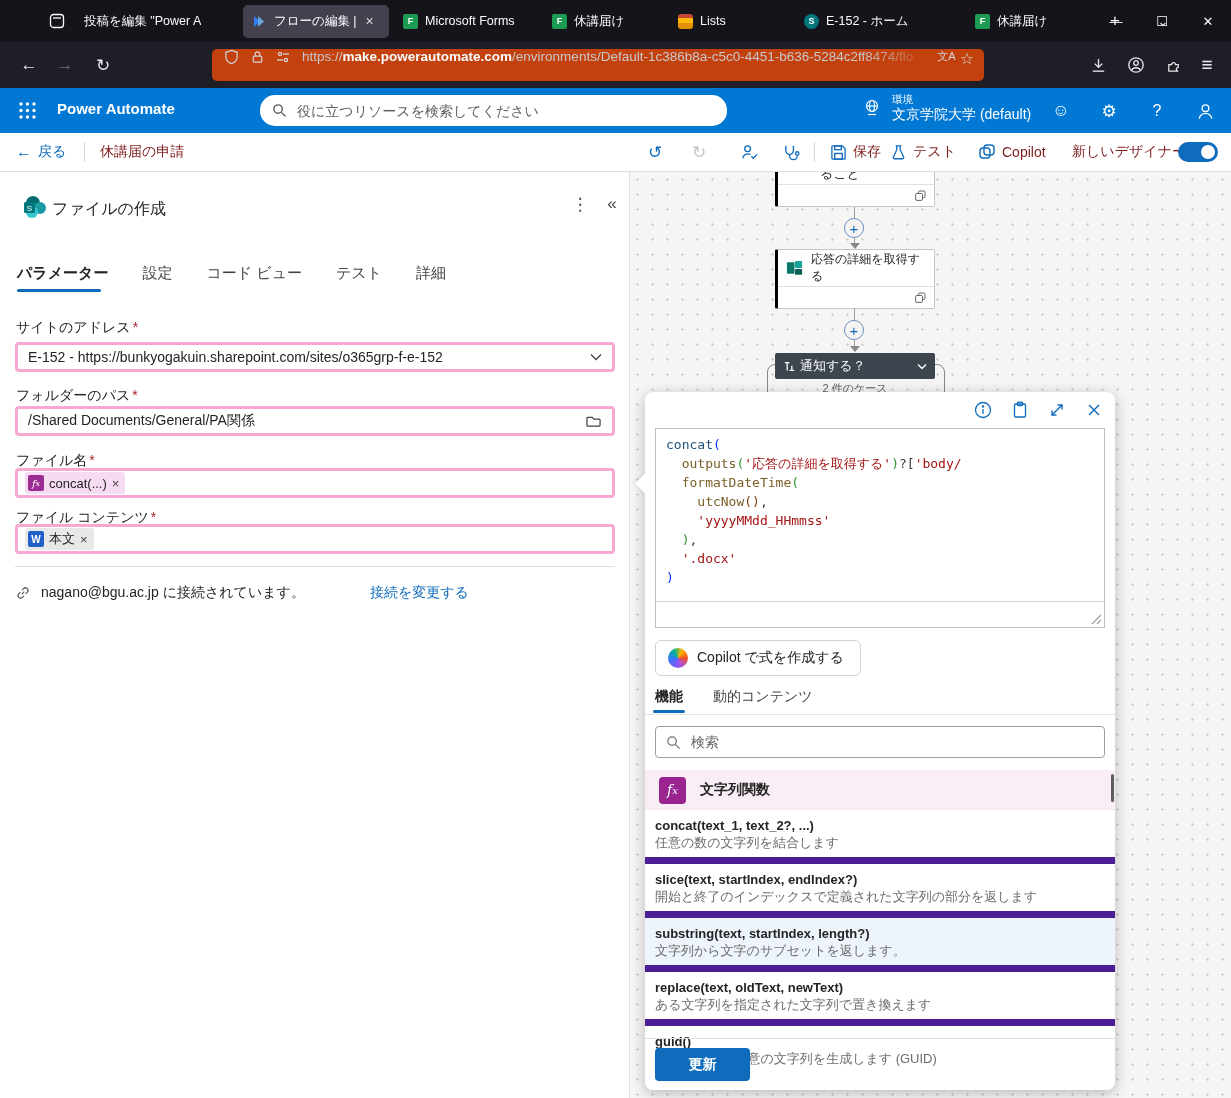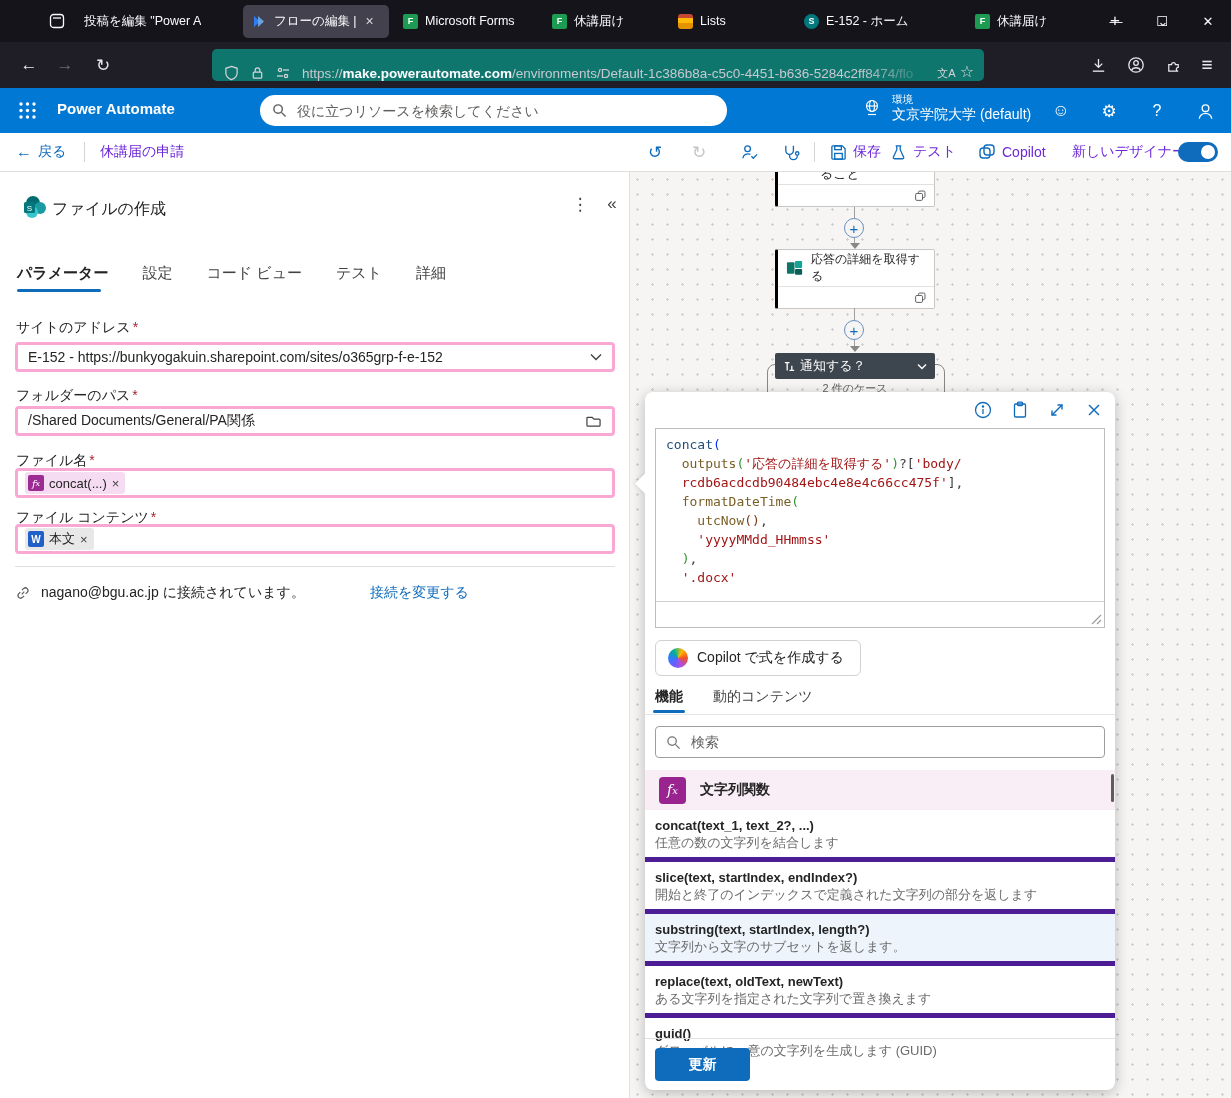--- a/index.html
+++ b/index.html
@@ -24,43 +24,43 @@
   .fav-lists{background:linear-gradient(180deg,#c74634 0 30%,#ffba08 30% 62%,#e39300 62% 100%);border-radius:3px;}
   .fav-sp{background:#03787c;border-radius:50%;}
   .tabbtn{color:#fbfbfe;font-size:17px;width:28px;height:28px;display:flex;align-items:center;justify-content:center;border-radius:4px;}
   .winctl{position:absolute;right:0;top:0;height:42px;display:flex;}
   .winctl span{width:46px;height:42px;display:flex;align-items:center;justify-content:center;color:#fbfbfe;font-size:13px;}
 
   
   .navbar{position:absolute;left:0;top:42px;width:1231px;height:46px;background:#1f1e26;}
   .navic{position:absolute;top:8px;width:30px;height:30px;display:flex;align-items:center;justify-content:center;
          color:#e8e7ee;font-size:17px;border-radius:4px;}
-  .urlbar{position:absolute;left:212px;top:7px;width:772px;height:32px;background:#0f766e;border-radius:5px;
-          display:flex;align-items:flex-end;color:#c9c8d0;}
+  .urlbar{position:absolute;left:212px;top:7px;width:772px;height:32px;background:#c2410c;border-radius:5px;
+          display:flex;align-items:flex-start;color:#c9c8d0;}
   .urltext{flex:1;font-size:13.5px;white-space:nowrap;overflow:hidden;margin-left:6px;
            -webkit-mask-image:linear-gradient(90deg,#000 88%,transparent 99%);
            mask-image:linear-gradient(90deg,#000 88%,transparent 99%);}
   .urltext .host{color:#fbfbfe;font-weight:bold;}
   .urlic{width:26px;display:flex;justify-content:center;flex:0 0 26px;}
 
   
   .paheader{position:absolute;left:0;top:88px;width:1231px;height:45px;background:#0078d4;color:#fff;}
   .pa-title{position:absolute;left:57px;top:12px;font-size:15px;font-weight:bold;}
   .pa-search{position:absolute;left:260px;top:7px;width:467px;height:31px;background:#fff;border-radius:15px;
              display:flex;align-items:center;padding:0 12px;box-sizing:border-box;gap:8px;}
   .pa-search input{border:none;outline:none;flex:1;font-size:14px;font-family:inherit;color:#4c1d95;background:transparent;}
   .pa-search input::placeholder{color:#605e5c;}
   .envblock{position:absolute;left:862px;top:5px;display:flex;align-items:center;gap:10px;}
   .envtxt .envlabel{font-size:10.5px;line-height:13px;}
   .envtxt .envname{font-size:14px;line-height:17px;}
   .hdric{position:absolute;top:9px;width:28px;height:28px;display:flex;align-items:center;justify-content:center;font-size:17px;}
 
   
   .flowbar{position:absolute;left:0;top:133px;width:1231px;height:39px;background:#fff;border-bottom:1px solid #e1dfdd;box-sizing:border-box;}
-  .fb{position:absolute;top:0;height:38px;display:flex;align-items:center;gap:6px;font-size:14px;color:#6d28d9;}
+  .fb{position:absolute;top:0;height:38px;display:flex;align-items:center;gap:6px;font-size:14px;color:#7f1d1d;}
   .blue{color:#0f6cbd;}
   .vdiv{position:absolute;top:9px;width:1px;height:20px;background:#d6d4d2;}
   .toggle{width:40px;height:20px;border-radius:10px;background:#0f6cbd;position:relative;}
   .toggle::after{content:"";position:absolute;right:3px;top:3px;width:14px;height:14px;border-radius:50%;background:#fff;}
 
   
   .panel{position:absolute;left:0;top:172px;width:630px;bottom:0;background:#fff;border-right:1px solid #e0e0e0;box-sizing:border-box;}
   .panel-title{position:absolute;left:52px;top:27px;font-size:16px;color:#242424;}
   .sp-icon{position:absolute;left:22px;top:22px;}
   .panel-more{position:absolute;left:568px;top:22px;font-size:17px;color:#424242;width:24px;text-align:center;}
@@ -129,21 +129,21 @@
   .esearch{position:absolute;left:10px;top:334px;width:450px;height:32px;border:1px solid #9e9e9e;border-radius:4px;box-sizing:border-box;
            display:flex;align-items:center;gap:8px;padding:0 10px;}
   .esearch input{border:none;outline:none;flex:1;font-size:14px;font-family:inherit;color:#242424;}
   .esearch input::placeholder{color:#616161;}
   .category{position:absolute;left:0;right:0;top:378px;height:40px;background:#f9edf6;display:flex;align-items:center;gap:14px;padding-left:14px;}
   .catfx{width:27px;height:27px;border-radius:4px;background:#99248f;color:#fff;display:flex;align-items:center;justify-content:center;
          font-family:"DejaVu Serif","Liberation Serif",serif;font-style:italic;font-size:14px;}
   .cattitle{font-size:14px;font-weight:bold;color:#242424;}
   .scrollthumb{position:absolute;right:1px;top:382px;width:3px;height:28px;background:#5c5c5c;border-radius:2px;}
   .fnlist{position:absolute;left:0;right:0;top:418px;}
-  .fnrow{padding:7px 10px 6px 10px;border-bottom:5px solid #4c1d95;}
+  .fnrow{padding:7px 10px 6px 10px;border-bottom:7px solid #4c1d95;}
   .fnrow.hl{background:#edf4fb;}
   .fnsig{font-size:13px;font-weight:bold;color:#242424;line-height:17px;}
   .fndesc{font-size:13px;color:#6b6b6b;line-height:17px;}
   .updrow{position:absolute;left:0;right:0;top:646px;border-top:1px solid #e0e0e0;height:52px;}
   .updbtn{position:absolute;left:10px;top:9px;width:95px;height:33px;background:#0f6cbd;color:#fff;border:none;border-radius:4px;
           font-size:14px;font-weight:bold;font-family:inherit;}
 </style>
 </head>
 <body>
 
@@ -485,21 +485,20 @@
       <svg width="18" height="18" viewBox="0 0 18 18" stroke="currentColor" stroke-width="1.4" fill="none">
           <line x1="4" y1="4" x2="14" y2="14"></line>
           <line x1="14" y1="4" x2="4" y2="14"></line>
         </svg>
     </div>
 
     <div class="codebox">
       <div class="code-area">
           <div class="code-line"><span class="tok-fname">concat</span><span class="tok-b1">(</span></div>
           <div class="code-line"><span class="tok-fn">  outputs</span><span class="tok-b2">(</span><span class="tok-str">'応答の詳細を取得する'</span><span class="tok-b2">)</span><span class="tok-pl">?[</span><span class="tok-str">'body/</span></div>
-          <div class="code-line"><span class="tok-str">  rcdb6acdcdb90484ebc4e8e4c66cc475f'</span><span class="tok-pl">],</span></div>
           <div class="code-line"><span class="tok-fn">  formatDateTime</span><span class="tok-b2">(</span></div>
           <div class="code-line"><span class="tok-fn">    utcNow</span><span class="tok-b3">()</span><span class="tok-pl">,</span></div>
           <div class="code-line"><span class="tok-str">    'yyyyMMdd_HHmmss'</span></div>
           <div class="code-line"><span class="tok-b2">  )</span><span class="tok-pl">,</span></div>
           <div class="code-line"><span class="tok-str">  '.docx'</span></div>
           <div class="code-line"><span class="tok-b1">)</span></div>
         </div>
       <div class="code-strip">
         <svg class="grip" width="11" height="11" viewBox="0 0 11 11" stroke="#9e9e9e" stroke-width="1.2">
             <line x1="1" y1="10" x2="10" y2="1"></line>

